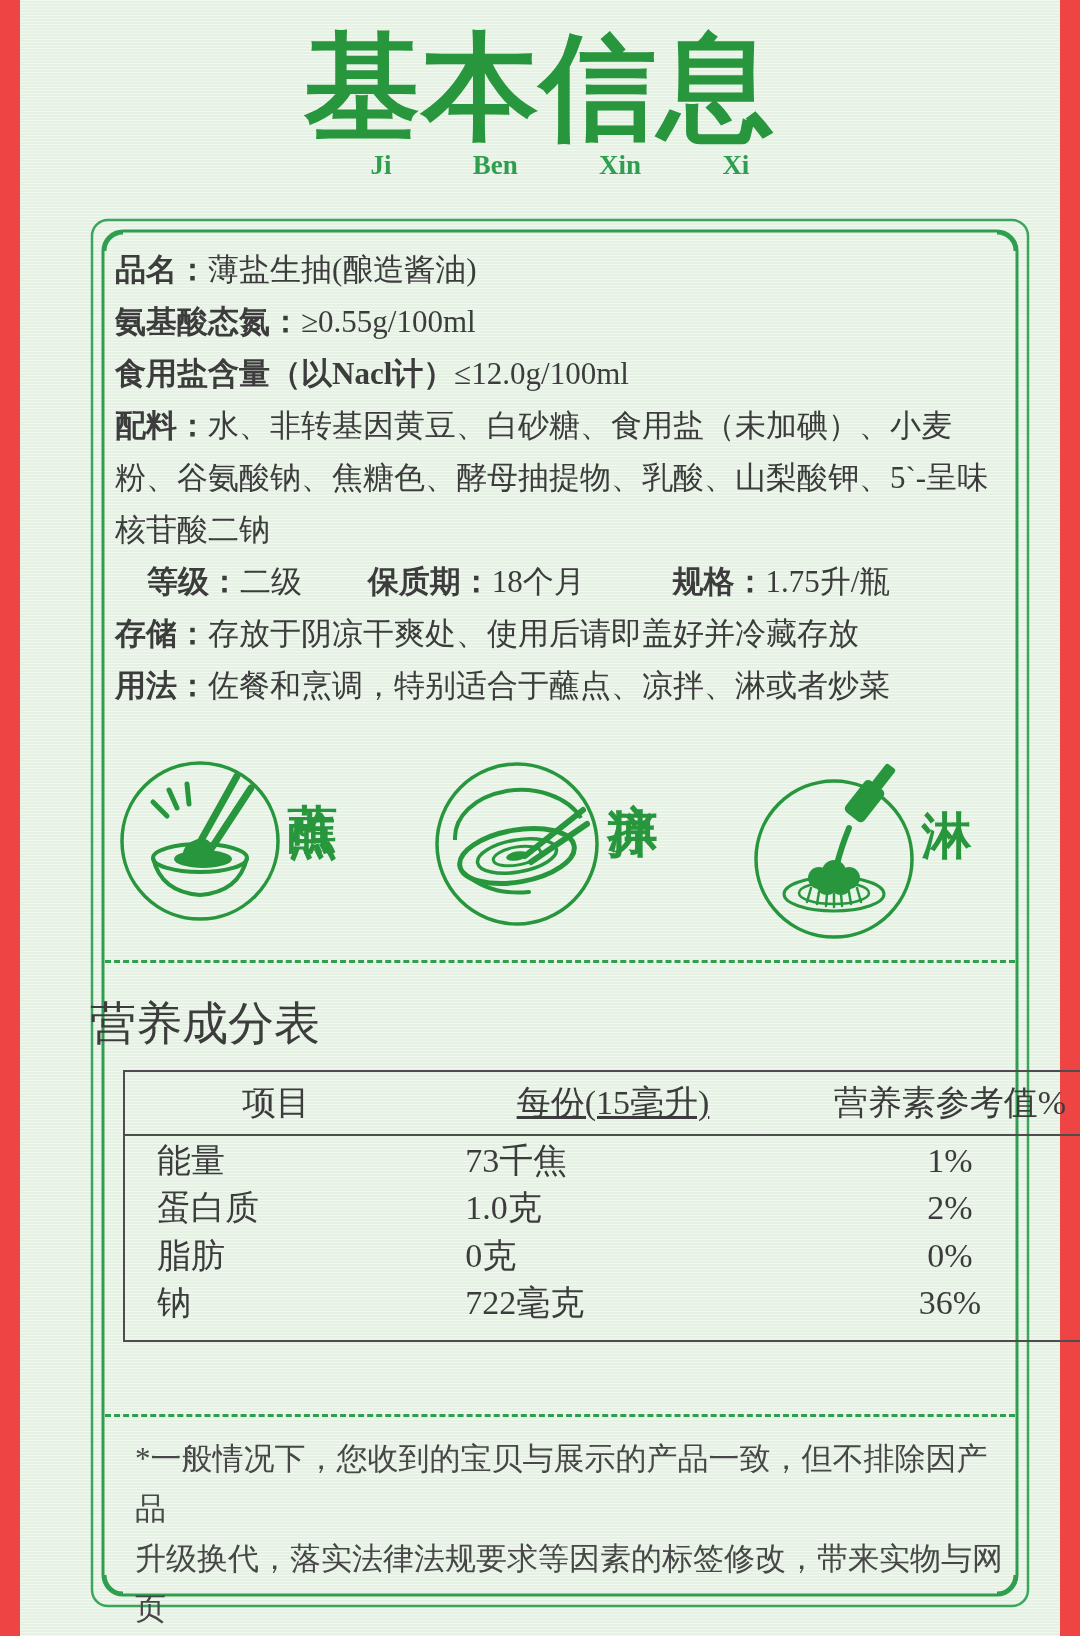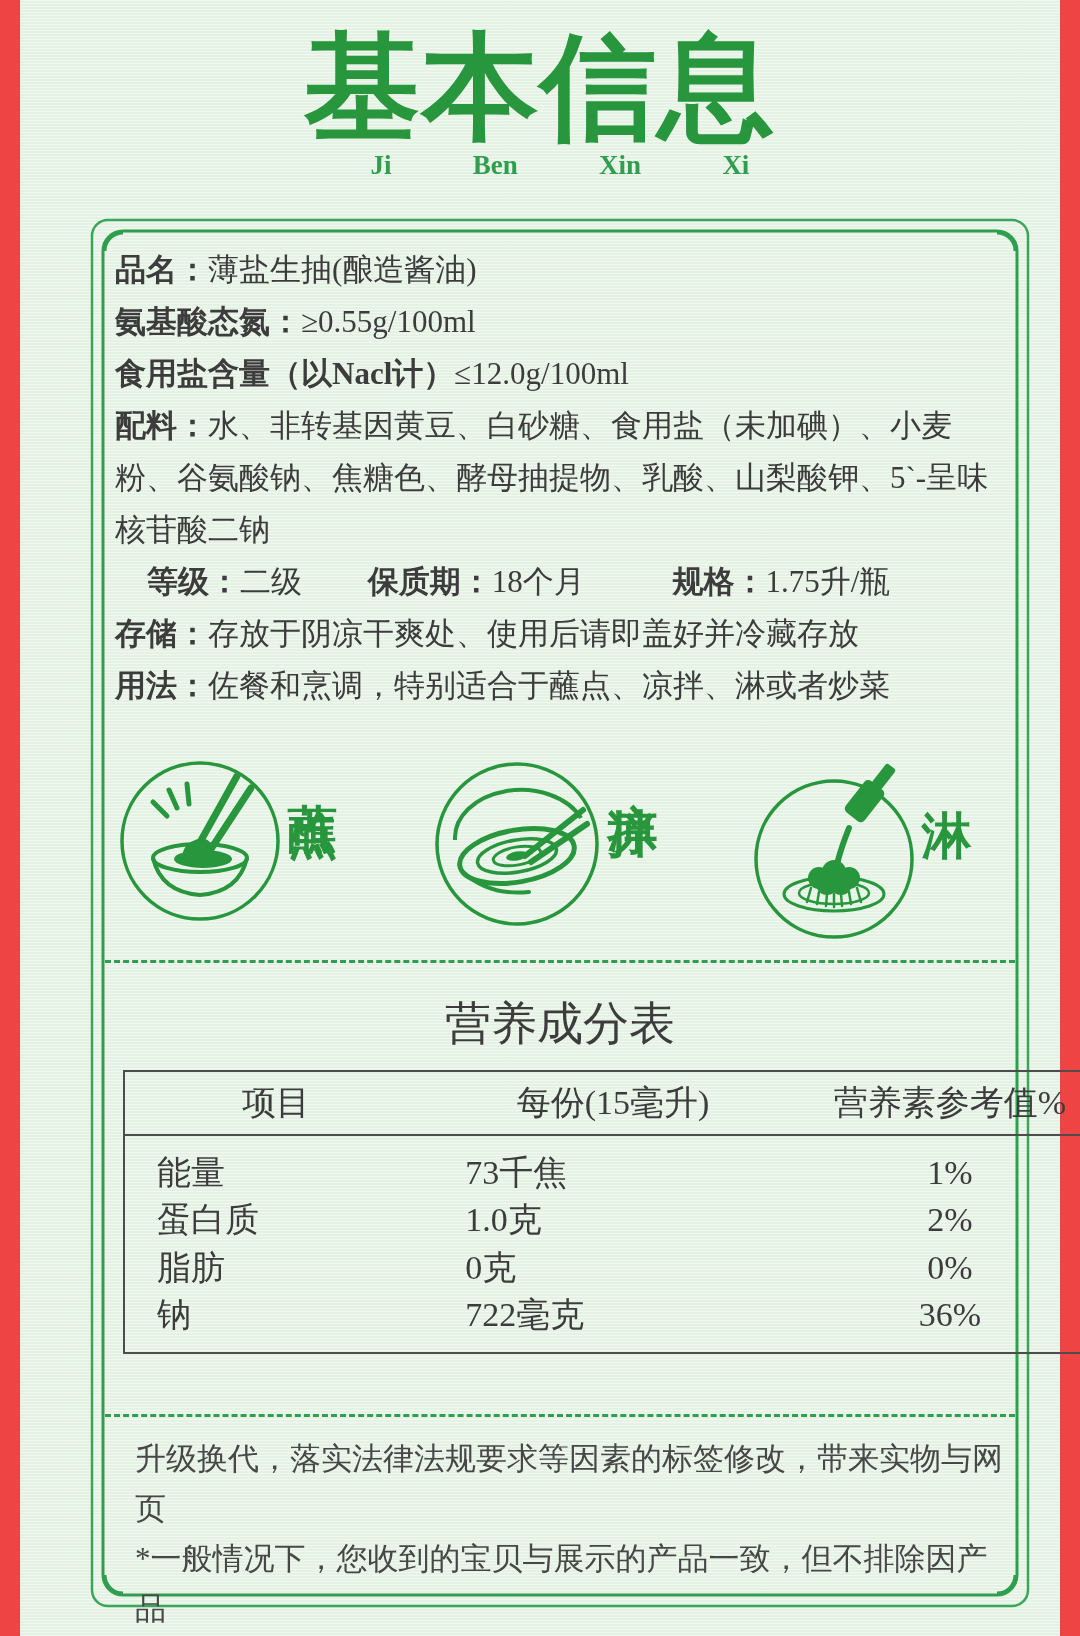--- a/index.html
+++ b/index.html
@@ -55,39 +55,39 @@
   
   .dashed-divider {
     position:absolute; left:15px; right:15px; height:0;
     border-top:3px dashed #2f9e4f;
   }
   .divider-1 { top:742px; }
   .divider-2 { top:1196px; }
   
   .nutrition-title {
     position:absolute; left:0; right:0; top:775px;
-    text-align:center; font-size:46px; color:#3c3c3c;
+    text-align:left; font-size:46px; color:#3c3c3c;
   }
   .nutrition-table {
     position:absolute; left:33px; top:852px; width:980px;
     border:2px solid #4d4d4d; border-collapse:collapse;
     font-size:34px; color:#3c3c3c;
   }
   .nutrition-table th {
     font-weight:normal; text-align:center; height:64px;
     border-bottom:2px solid #4d4d4d;
   }
   .nutrition-table td { height:48px; }
   .nutrition-table .col-item   { width:31%; }
-  .nutrition-table .col-amount { width:38%; }
+  .nutrition-table .col-amount { width:38%;text-decoration:underline; }
   .nutrition-table .col-nrv    { width:31%; }
   .nutrition-table td.cell-item   { text-align:left; padding-left:32px; }
   .nutrition-table td.cell-amount { text-align:left; padding-left:38px; }
   .nutrition-table td.cell-nrv    { text-align:center; }
-  .nutrition-table tbody tr:first-child td { padding-top:14px; }
+  .nutrition-table tbody tr:first-child td { padding-top:2px; }
   .nutrition-table tbody tr:last-child td  { padding-bottom:14px; }
   
   .disclaimer {
     position:absolute; left:45px; top:1216px; width:870px;
     font-size:31px; line-height:50px; color:#474747;
   }
 </style>
 </head>
 <body>
 
@@ -222,19 +222,19 @@
             <td class="cell-item">钠</td>
             <td class="cell-amount">722毫克</td>
             <td class="cell-nrv">36%</td>
           </tr>
         </tbody>
       </table>
 
       <div class="dashed-divider divider-2"></div>
 
       <div class="disclaimer">
+        <div>*一般情况下，您收到的宝贝与展示的产品一致，但不排除因产品</div>
         <div>升级换代，落实法律法规要求等因素的标签修改，带来实物与网页</div>
-        <div>*一般情况下，您收到的宝贝与展示的产品一致，但不排除因产品</div>
         <div>展示信息出现差异，所以请以收到的实物为准，敬请放心食用。</div>
       </div>
     </div>
   </div>
 </div>
 
 </body></html>

